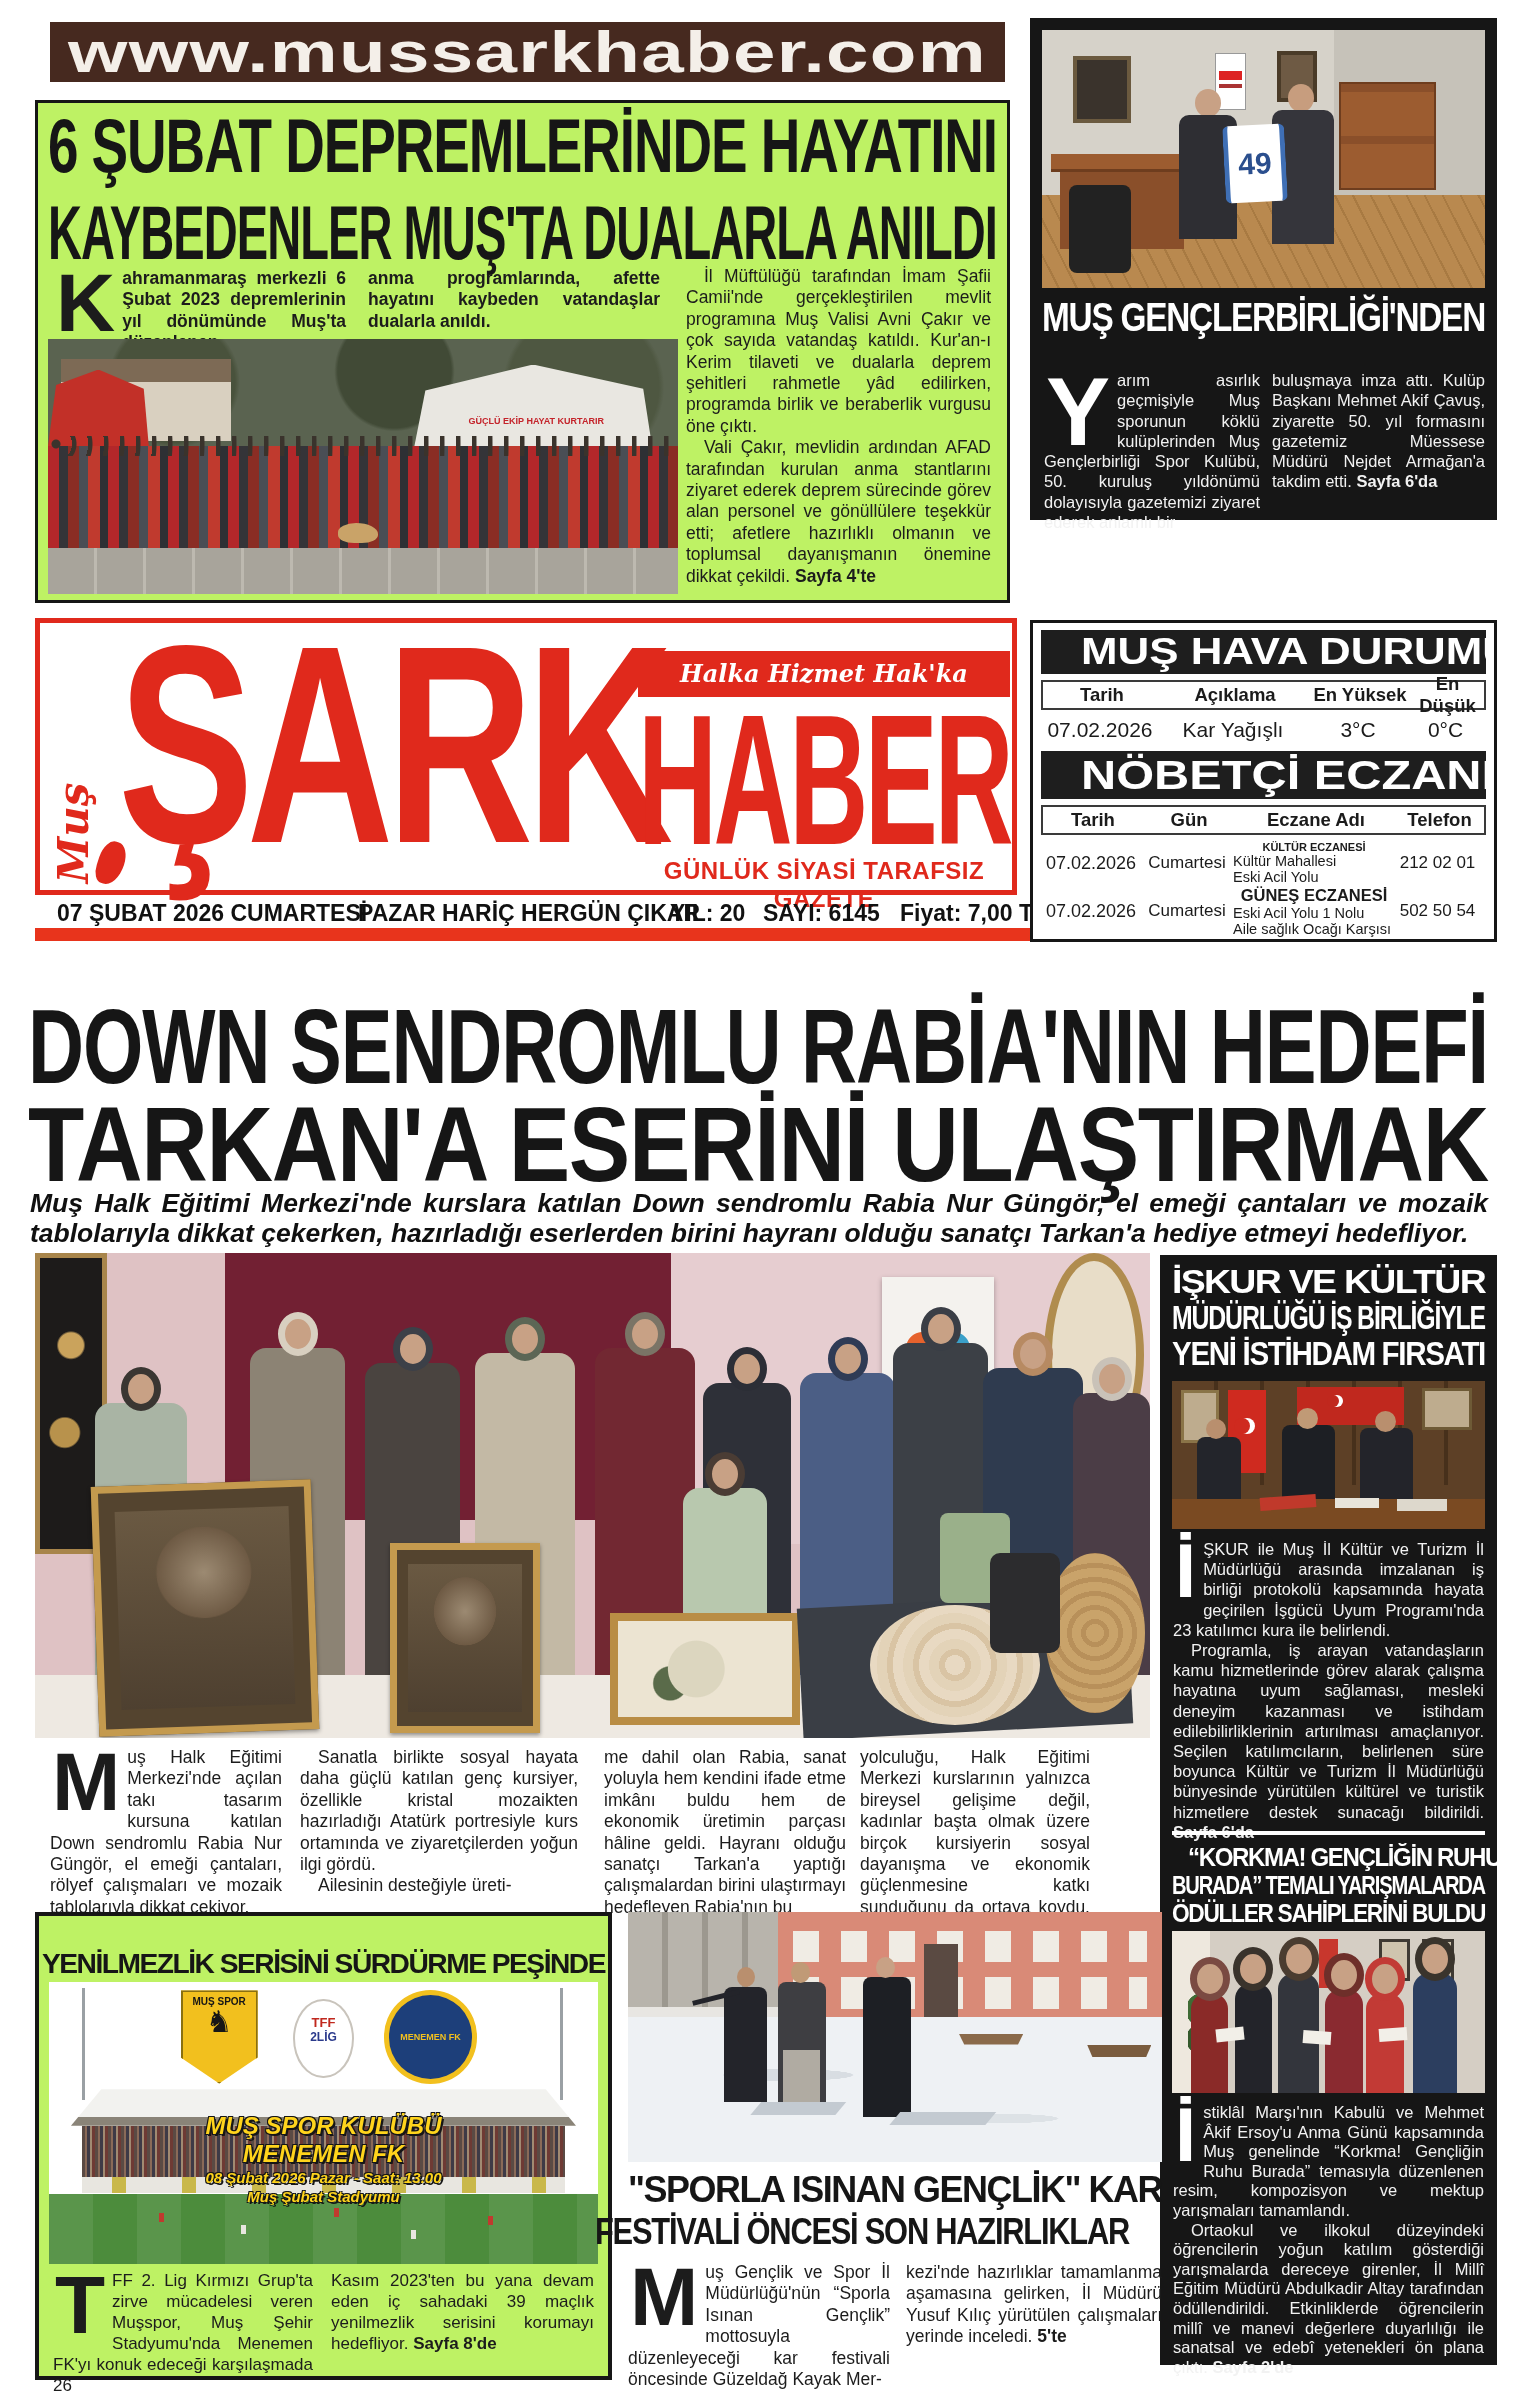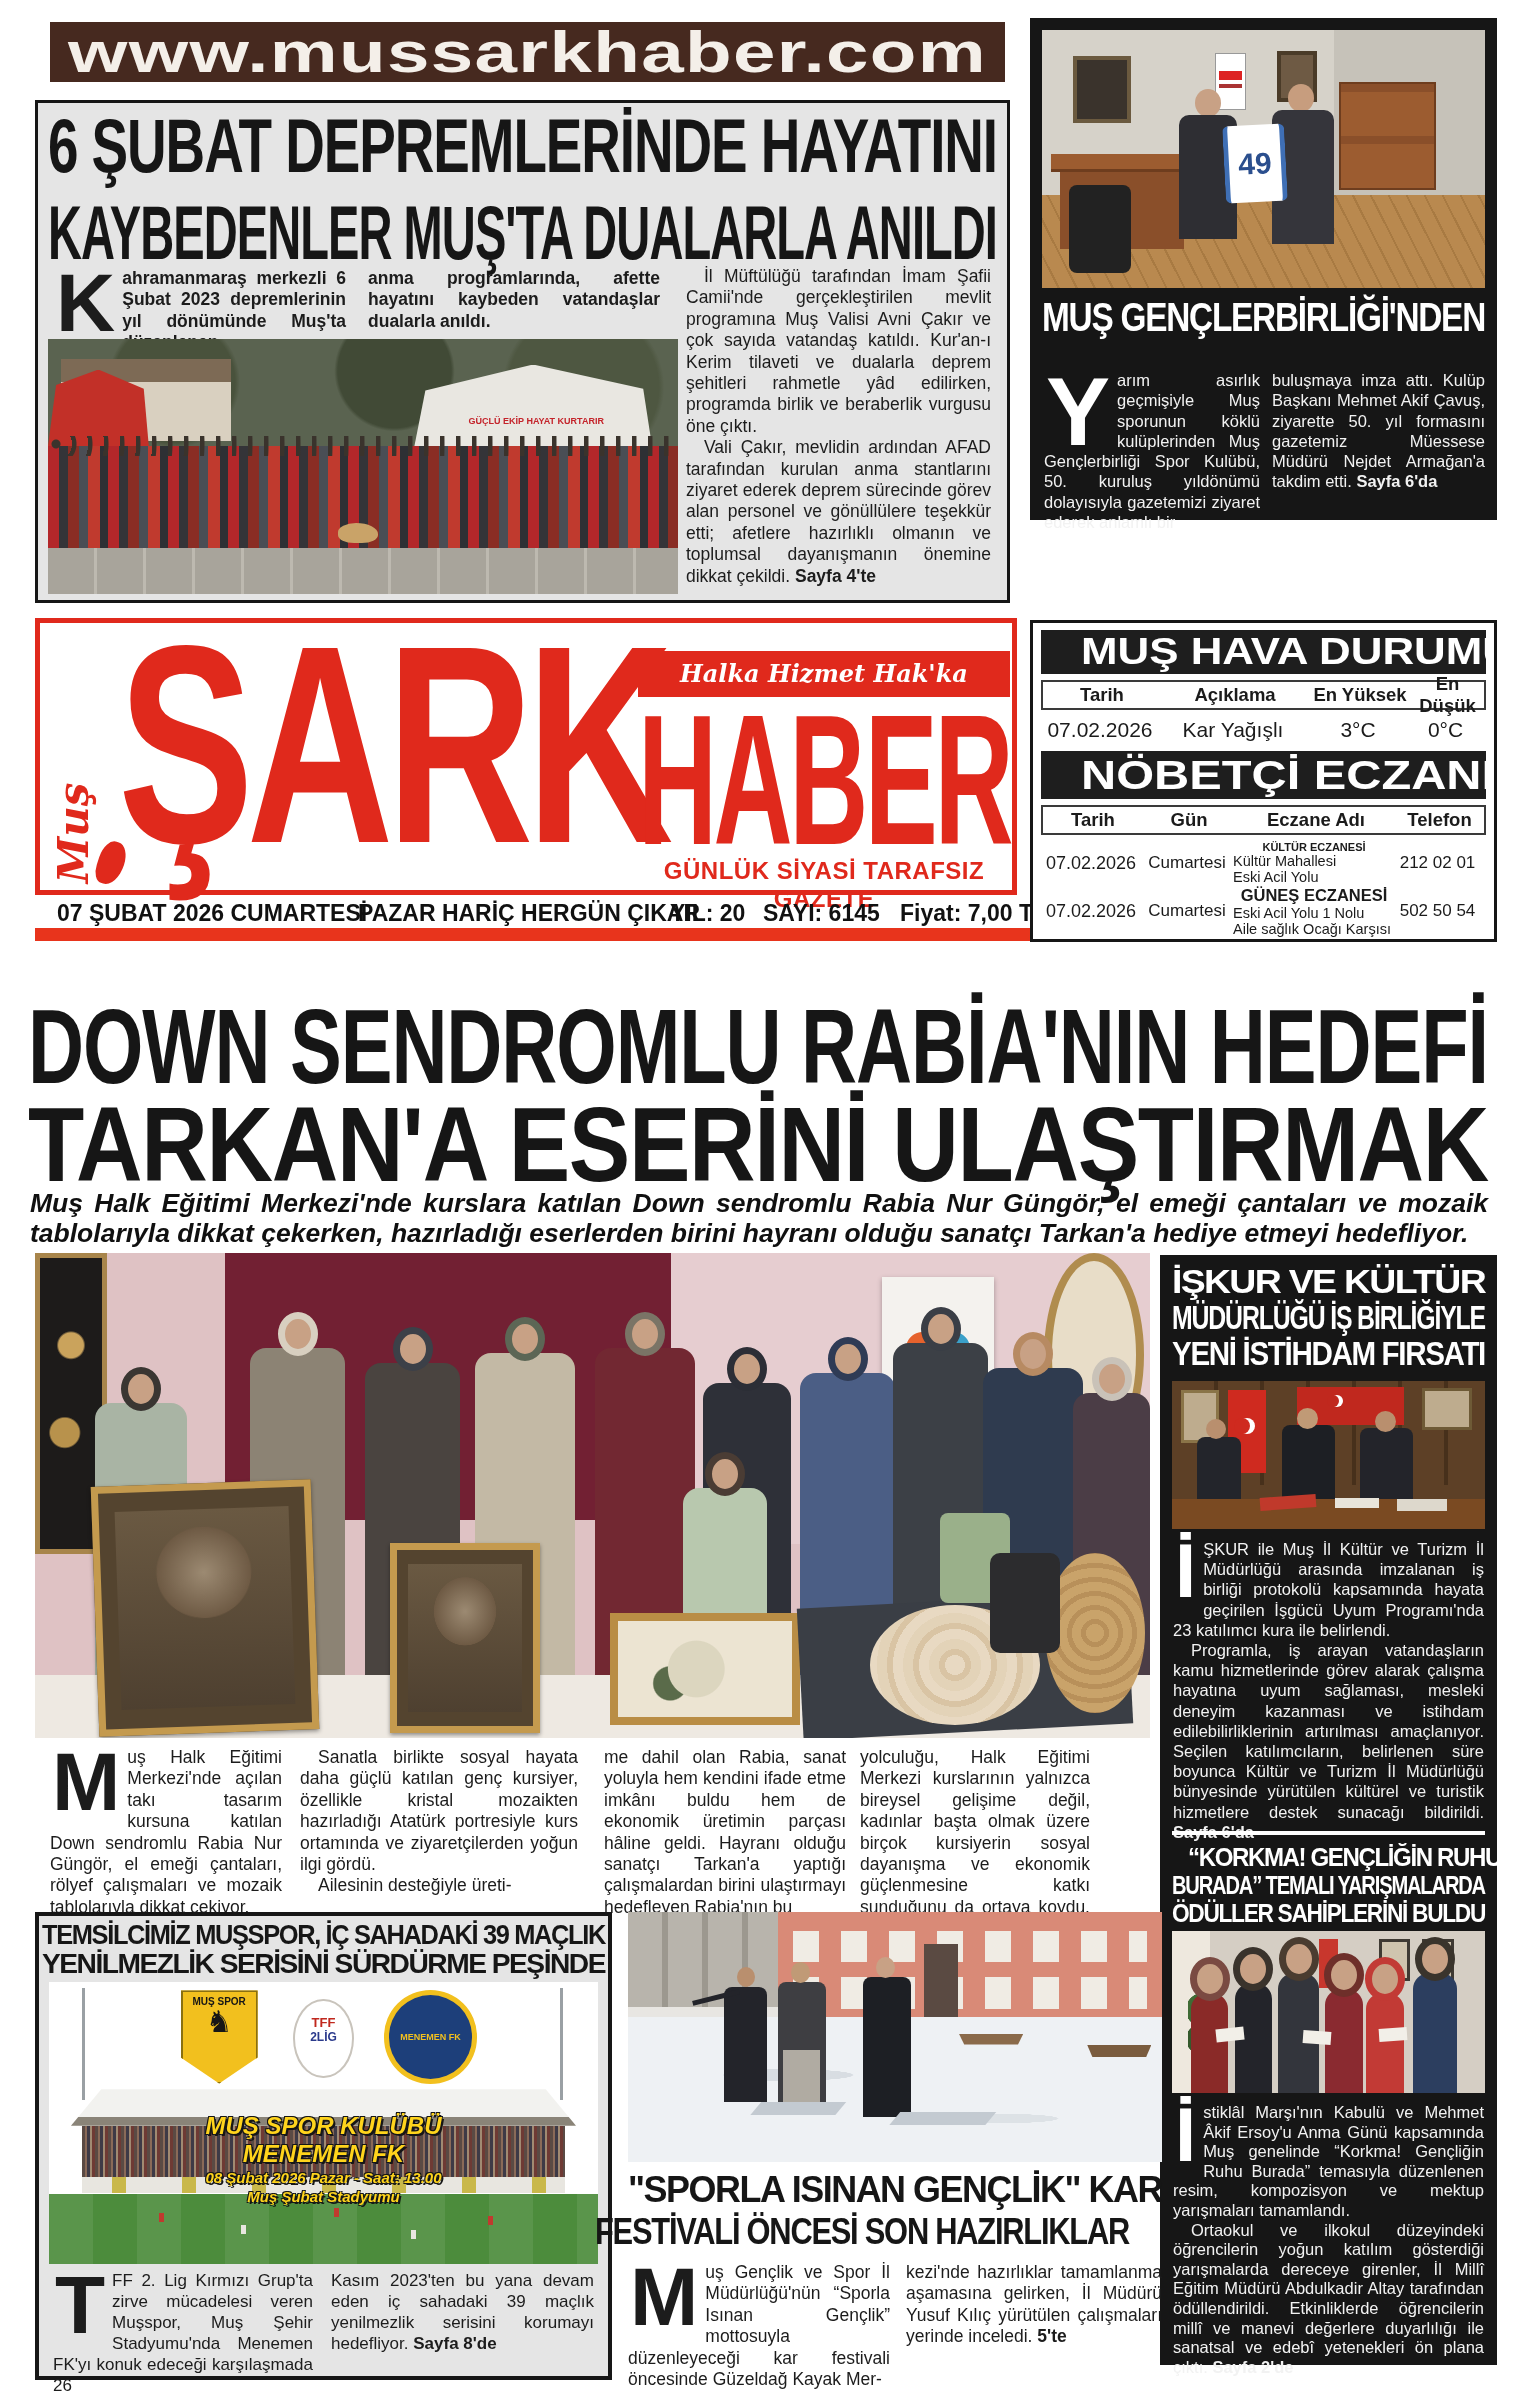--- a/index.html
+++ b/index.html
@@ -12,21 +12,21 @@
       letter-spacing:-1.5px;color:#161616;font-family:"Liberation Sans",sans-serif}
   .hl.w{color:#fff}
   .hl.r{color:#e0291c}
   .bt{font-size:17.5px;line-height:21.4px;text-align:justify;position:absolute;color:#1c1c1c}
   .bt p{margin:0}
   .wbt{color:#f2f2f2}
   .ind{text-indent:18px}
   .b7{font-weight:700}
   .dcap{float:left;font-weight:700;font-size:82px;line-height:64px;padding:3px 7px 0 2px}
   .ph{position:absolute;overflow:hidden}
-  .box{position:absolute;border:3px solid #161616;background:#e5e5e5}
+  .box{position:absolute;border:3px solid #161616;background:#bef264}
   .blackbox{position:absolute;background:#161616}
   .barhead{position:absolute;background:#1e1e1e;text-align:center;overflow:hidden}
   .wrow{position:absolute;display:flex;align-items:center}
   .wrow div{text-align:center}
   .pp{position:absolute;border-radius:16px 16px 0 0}
   .pp::before{content:"";position:absolute;left:50%;transform:translateX(-50%);top:-36px;
       width:26px;height:30px;border-radius:50%;background:#c8a185;border:7px solid var(--sc,#888)}
   .frame{position:absolute;background:#54442f;border:7px solid #c49a4e;box-shadow:0 2px 4px rgba(0,0,0,.4)}
   .frame::after{content:"";position:absolute;inset:8%;background:
       radial-gradient(ellipse 45% 38% at 50% 32%, #9c8a72 0%, #6e5a44 60%, transparent 61%),
@@ -336,23 +336,20 @@
     <div class="abs" style="left:42%;top:62%;width:9%;height:8%;background:#f2efe8;transform:rotate(4deg);"></div>
     <div class="abs" style="left:66%;top:60%;width:9%;height:8%;background:#f2efe8;transform:rotate(-4deg);"></div>
   </div>
   <div class="bt wbt" style="left:13px;top:848px;width:311px;font-size:16.5px;line-height:19.6px;">
     <p><span class="dcap" style="font-size:76px;line-height:58px;color:#fff;">İ</span><span>stiklâl Marşı'nın Kabulü ve Mehmet Âkif Ersoy'u Anma Günü kapsamında Muş genelinde “Korkma! Gençliğin Ruhu Burada” temasıyla düzenlenen resim, kompozisyon ve mektup yarışmaları tamamlandı.</span></p>
     <p class="ind"><span>Ortaokul ve ilkokul düzeyindeki öğrencilerin yoğun katılım gösterdiği yarışmalarda dereceye girenler, İl Millî Eğitim Müdürü Abdulkadir Altay tarafından ödüllendirildi. Etkinliklerde öğrencilerin millî ve manevi değerlere duyarlılığı ile sanatsal ve edebî yetenekleri ön plana çıktı.</span> <b>Sayfa 2'de</b></p>
   </div>
 </div>
 
 <div class="box" style="left:35px;top:1912px;width:577px;height:468px;border-width:4px;">
-  <div class="hlwrap" style="left:3px;top:4px;width:563px;">
-    <span class="hl" style="font-size: 28px; line-height: 29px; transform: scaleX(0.908179);">TEMSİLCİMİZ MUŞSPOR, İÇ SAHADAKİ 39 MAÇLIK</span>
-  </div>
   <div class="hlwrap" style="left:3px;top:33px;width:563px;">
     <span class="hl" style="font-size: 28px; line-height: 29px; transform: scaleX(1.00713);">YENİLMEZLİK SERİSİNİ SÜRDÜRME PEŞİNDE</span>
   </div>
 
   <div class="ph" style="left:10px;top:66px;width:549px;height:282px;background:#fff;">
     <div class="abs" style="left:6%;top:2%;width:3px;height:40%;background:#9aa0a4;"></div>
     <div class="abs" style="left:93%;top:2%;width:3px;height:40%;background:#9aa0a4;"></div>
     <div class="abs" style="left:4%;top:38%;width:92%;height:13%;
          background:linear-gradient(#f2f2ef 0 75%, #8a8478 75%);clip-path:polygon(0 100%,6% 0,94% 0,100% 100%);"></div>
     <div class="abs" style="left:6%;top:51%;width:88%;height:18%;

